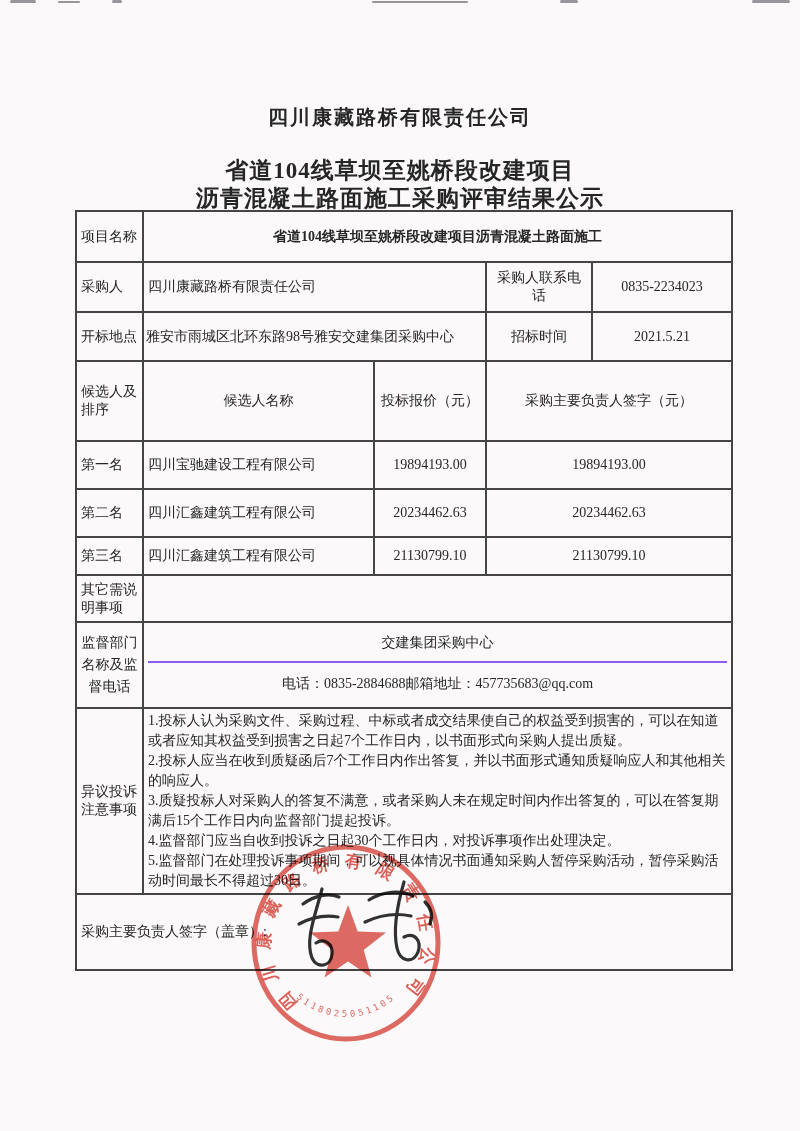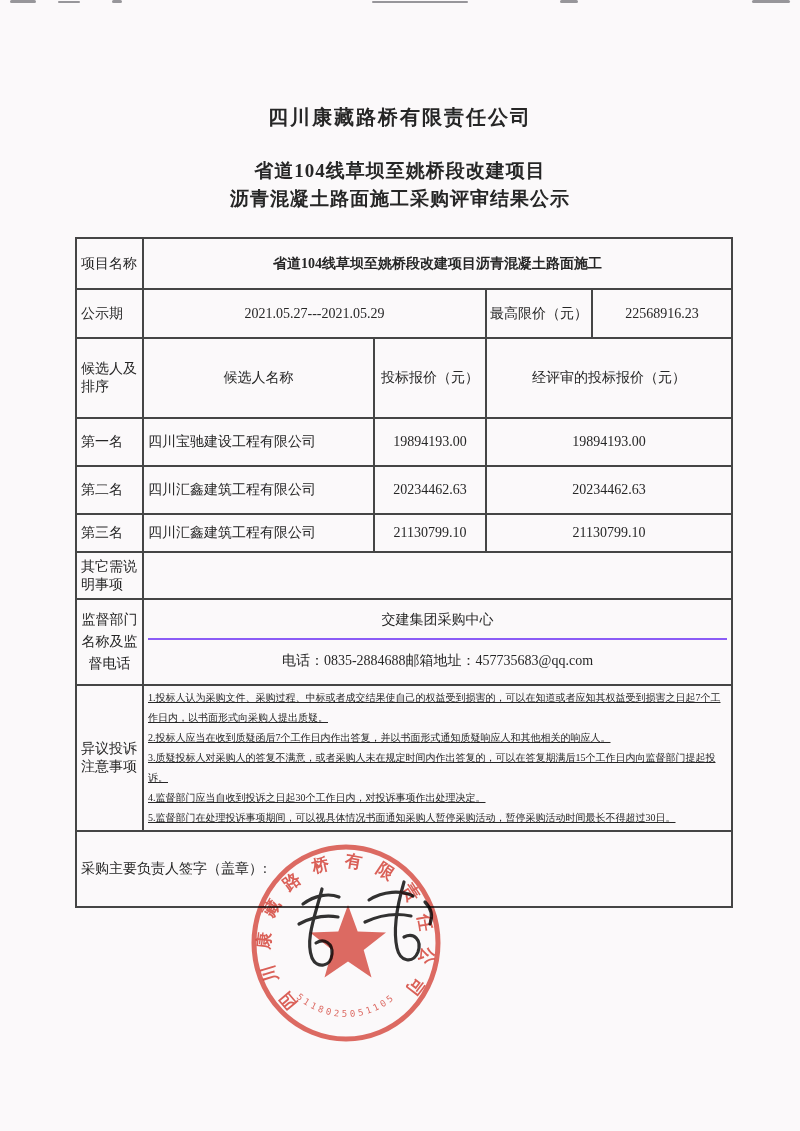--- a/index.html
+++ b/index.html
@@ -13,24 +13,24 @@
   .smudge{position:absolute;top:0;height:3px;background:rgba(70,70,75,.55);border-radius:2px;}
   .s1{left:10px;width:26px;}
   .s2{left:58px;width:22px;top:1px;height:2px;}
   .s3{left:112px;width:10px;}
   .s4{left:372px;width:96px;height:2px;top:1px;}
   .s5{left:560px;width:18px;}
   .s6{left:752px;width:38px;}
 
   .titles{position:absolute;left:0;top:104px;width:800px;text-align:center;}
   .doc-title{font-size:20px;font-weight:bold;letter-spacing:2px;margin:0 0 26px 0;}
-  .doc-subtitle{font-size:19px;font-weight:bold;letter-spacing:1px;line-height:28px;margin:0;}
+  .doc-subtitle{font-size:23px;font-weight:bold;letter-spacing:1px;line-height:28px;margin:0;}
 
   table.main{
-    position:absolute;left:75px;top:237px;width:656px;
+    position:absolute;left:75px;top:210px;width:656px;
     border-collapse:collapse;table-layout:fixed;
   }
   table.main td{
     border:2px solid #454545;
     font-size:14px;
     padding:2px 4px;
     vertical-align:middle;
     word-break:break-all;
   }
   td.lbl{text-align:left;padding-left:3px;padding-right:1px;line-height:18px;}
@@ -45,21 +45,21 @@
   tr.r5 td{height:42px;}
   tr.r6 td{height:42px;}
   tr.r7 td{height:42px;}
   tr.r8 td{height:32px;}
   tr.r9 td{height:41px;}
   tr.r12 td{height:70px;border-radius:23px;}
   td.nopad{padding:0;}
   .sup-top{border-bottom:2px solid #8b5cf6;min-height:36px;display:flex;align-items:center;justify-content:center;}
   .sup-bot{min-height:42px;display:flex;align-items:center;justify-content:center;}
   td.objection-cell{padding:5px 7px;vertical-align:top;}
-  .obj-item{font-size:10px;line-height:20px;text-align:left;text-decoration:underline;}
+  .obj-item{font-size:14px;line-height:20px;text-align:left;}
   td.sig-cell{padding-left:8px;font-size:14px;vertical-align:middle;}
 
   .seal{position:absolute;left:248px;top:843px;width:200px;height:200px;
         mix-blend-mode:multiply;opacity:.92;filter:blur(.3px);}
   .signature{position:absolute;left:285px;top:870px;width:160px;height:115px;
         mix-blend-mode:multiply;}
 </style>
 </head>
 <body>
 
@@ -84,34 +84,40 @@
       <col style="width:106px">
       <col style="width:140px">
   </colgroup>
 
   <tbody>
       <tr class="r1">
     <td class="lbl">项目名称</td>
     <td colspan="4" class="c bold">省道104线草坝至姚桥段改建项目沥青混凝土路面施工</td>
   </tr>
 
+  <tr class="r2">
+    <td class="lbl">采购人</td>
+    <td colspan="2" class="l">四川康藏路桥有限责任公司</td>
+    <td class="c">采购人联系电话</td>
+    <td class="c">0835-2234023</td>
+  </tr>
 
+  <tr class="r3">
+    <td class="lbl">开标地点</td>
+    <td colspan="2" class="l" style="padding-left:2px;">雅安市雨城区北环东路98号雅安交建集团采购中心</td>
+    <td class="c">招标时间</td>
+    <td class="c">2021.5.21</td>
+  </tr>
 
-  <tr class="r4">
-    <td class="lbl">公示期</td>
-    <td colspan="2" class="c">2021.05.27---2021.05.29</td>
-    <td class="c" style="padding:2px 1px;">最高限价（元）</td>
-    <td class="c">22568916.23</td>
-  </tr>
 
   <tr class="r5">
     <td class="lbl">候选人及排序</td>
     <td class="c">候选人名称</td>
     <td class="c" style="padding:18px 1px;">投标报价（元）</td>
-    <td colspan="2" class="c">经评审的投标报价（元）</td>
+    <td colspan="2" class="c">采购主要负责人签字（元）</td>
   </tr>
 
   <tr class="r6">
     <td class="lbl">第一名</td>
     <td class="l">四川宝驰建设工程有限公司</td>
     <td class="c">19894193.00</td>
     <td colspan="2" class="c">19894193.00</td>
   </tr>
 
   <tr class="r7">

